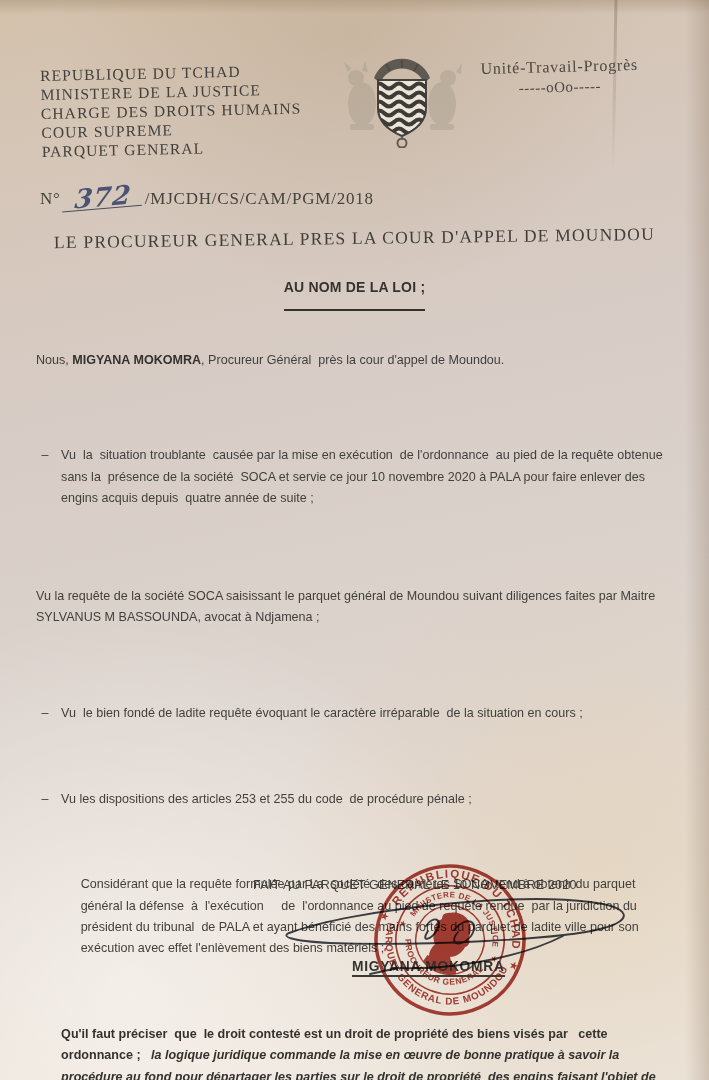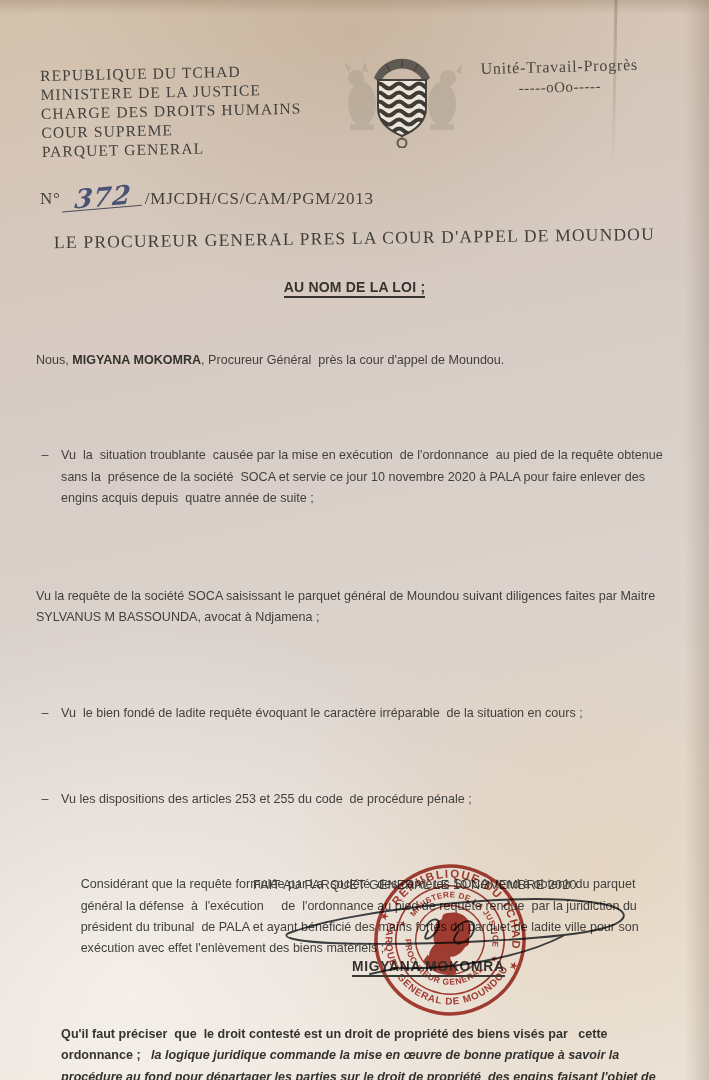--- a/index.html
+++ b/index.html
@@ -59,21 +59,21 @@
   
   .doc-title {
     position:absolute; left:0; top:228px; width:709px; text-align:center;
     font-family:"Liberation Serif", serif; font-size:17.5px; color:#403e3a;
     letter-spacing:1.2px; transform:rotate(-0.8deg);
   }
   .doc-subtitle {
     position:absolute; left:0; top:279px; width:709px; text-align:center;
     font-size:14px; font-weight:bold; color:#353330; letter-spacing:0.2px;
   }
-  .doc-subtitle span { border-bottom:2px solid #353330; padding-bottom:1px; }
+  .doc-subtitle span { border-bottom:2px solid #353330; padding-bottom:14px; }
 
   
   .body-text {
     position:absolute; left:36px; top:306px; width:682px;
     transform:scaleX(0.93); transform-origin:left top;
     font-size:13.5px; line-height:21.4px; color:#413f3b;
     white-space:pre-wrap;
   }
   .body-text p { margin:0; }
   .p-intro { margin-bottom:10px !important; }
@@ -168,21 +168,21 @@
   </svg>
 
   <div class="motto">
     <span>Unité-Travail-Progrès</span>
     <span class="sep">-----oOo-----</span>
   </div>
 
   <div class="refline">
     <span>N°</span>
     <span class="ref-number">372</span>
-    <span>/MJCDH/CS/CAM/PGM/2013</span>
+    <span>/MJCDH/CS/CAM/PGM/2018</span>
   </div>
 
   <div class="doc-title">LE PROCUREUR GENERAL PRES LA COUR D'APPEL DE MOUNDOU</div>
   <div class="doc-subtitle">
     <span>AU NOM DE LA LOI ;</span>
   </div>
 
   <div class="body-text ink">
     <p class="p-intro"><span>Nous, </span><span class="b">MIGYANA MOKOMRA</span><span>, Procureur Général  près la cour d'appel de Moundou.</span></p>
 

